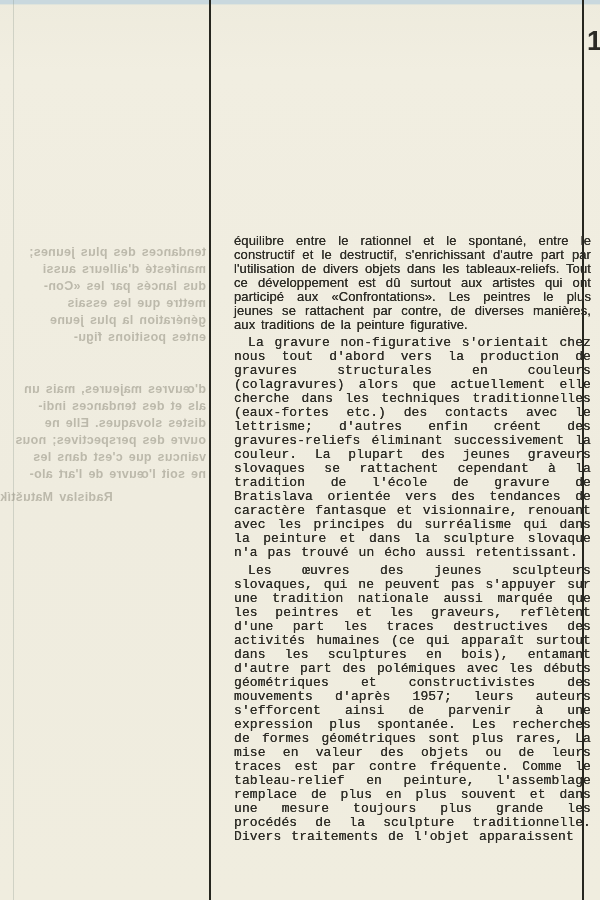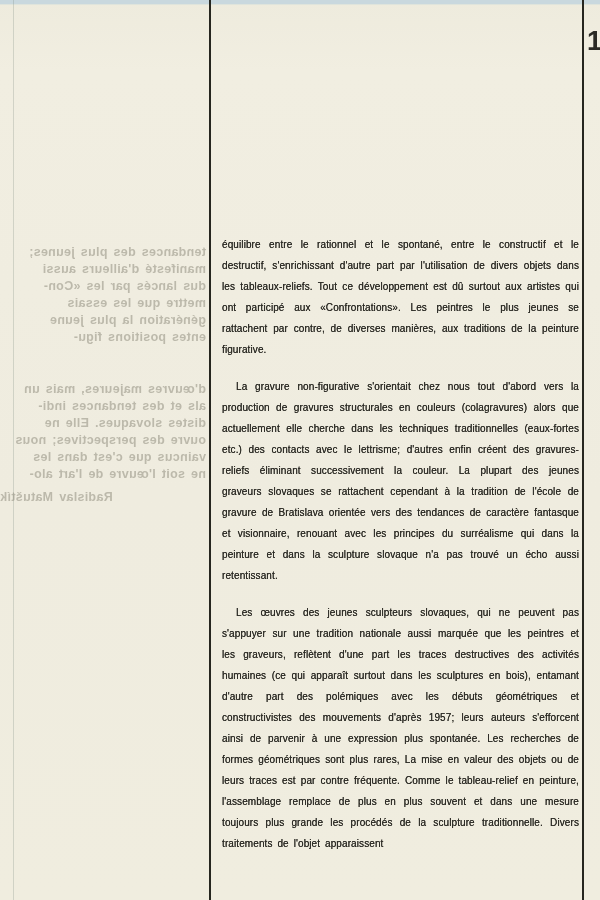--- a/index.html
+++ b/index.html
@@ -26,31 +26,31 @@
     background: rgba(125, 140, 130, 0.28);
   }
   
   .page-number {
     position: absolute; left: 587px; top: 26px;
     font-size: 27px; font-weight: bold; color: #2b2a25;
     letter-spacing: 0;
   }
   
   .text-column {
-    position: absolute; left: 222px; top: 234px; width: 357px;
+    position: absolute; left: 234px; top: 234px; width: 357px;
     color: #2e2d27;
-    font-size: 10px;
-    line-height: 21px;
+    font-size: 13px;
+    line-height: 14px;
     text-align: justify;
     word-spacing: 2px;
     letter-spacing: 0.1px;
     text-shadow: 0 0 0.35px #2e2d27;
   }
   .para { margin: 0; }
-  .para + .para { margin-top: 16px; }
+  .para + .para { margin-top: 4px; font-family: Liberation Mono, monospace; }
   .para.indented { text-indent: 14px; }
   
   .ghost {
     position: absolute;
     transform: scaleX(-1);
     color: #8e8b7c;
     opacity: 0.52;
     filter: blur(0.4px);
     font-weight: bold;
     font-size: 12.5px;

